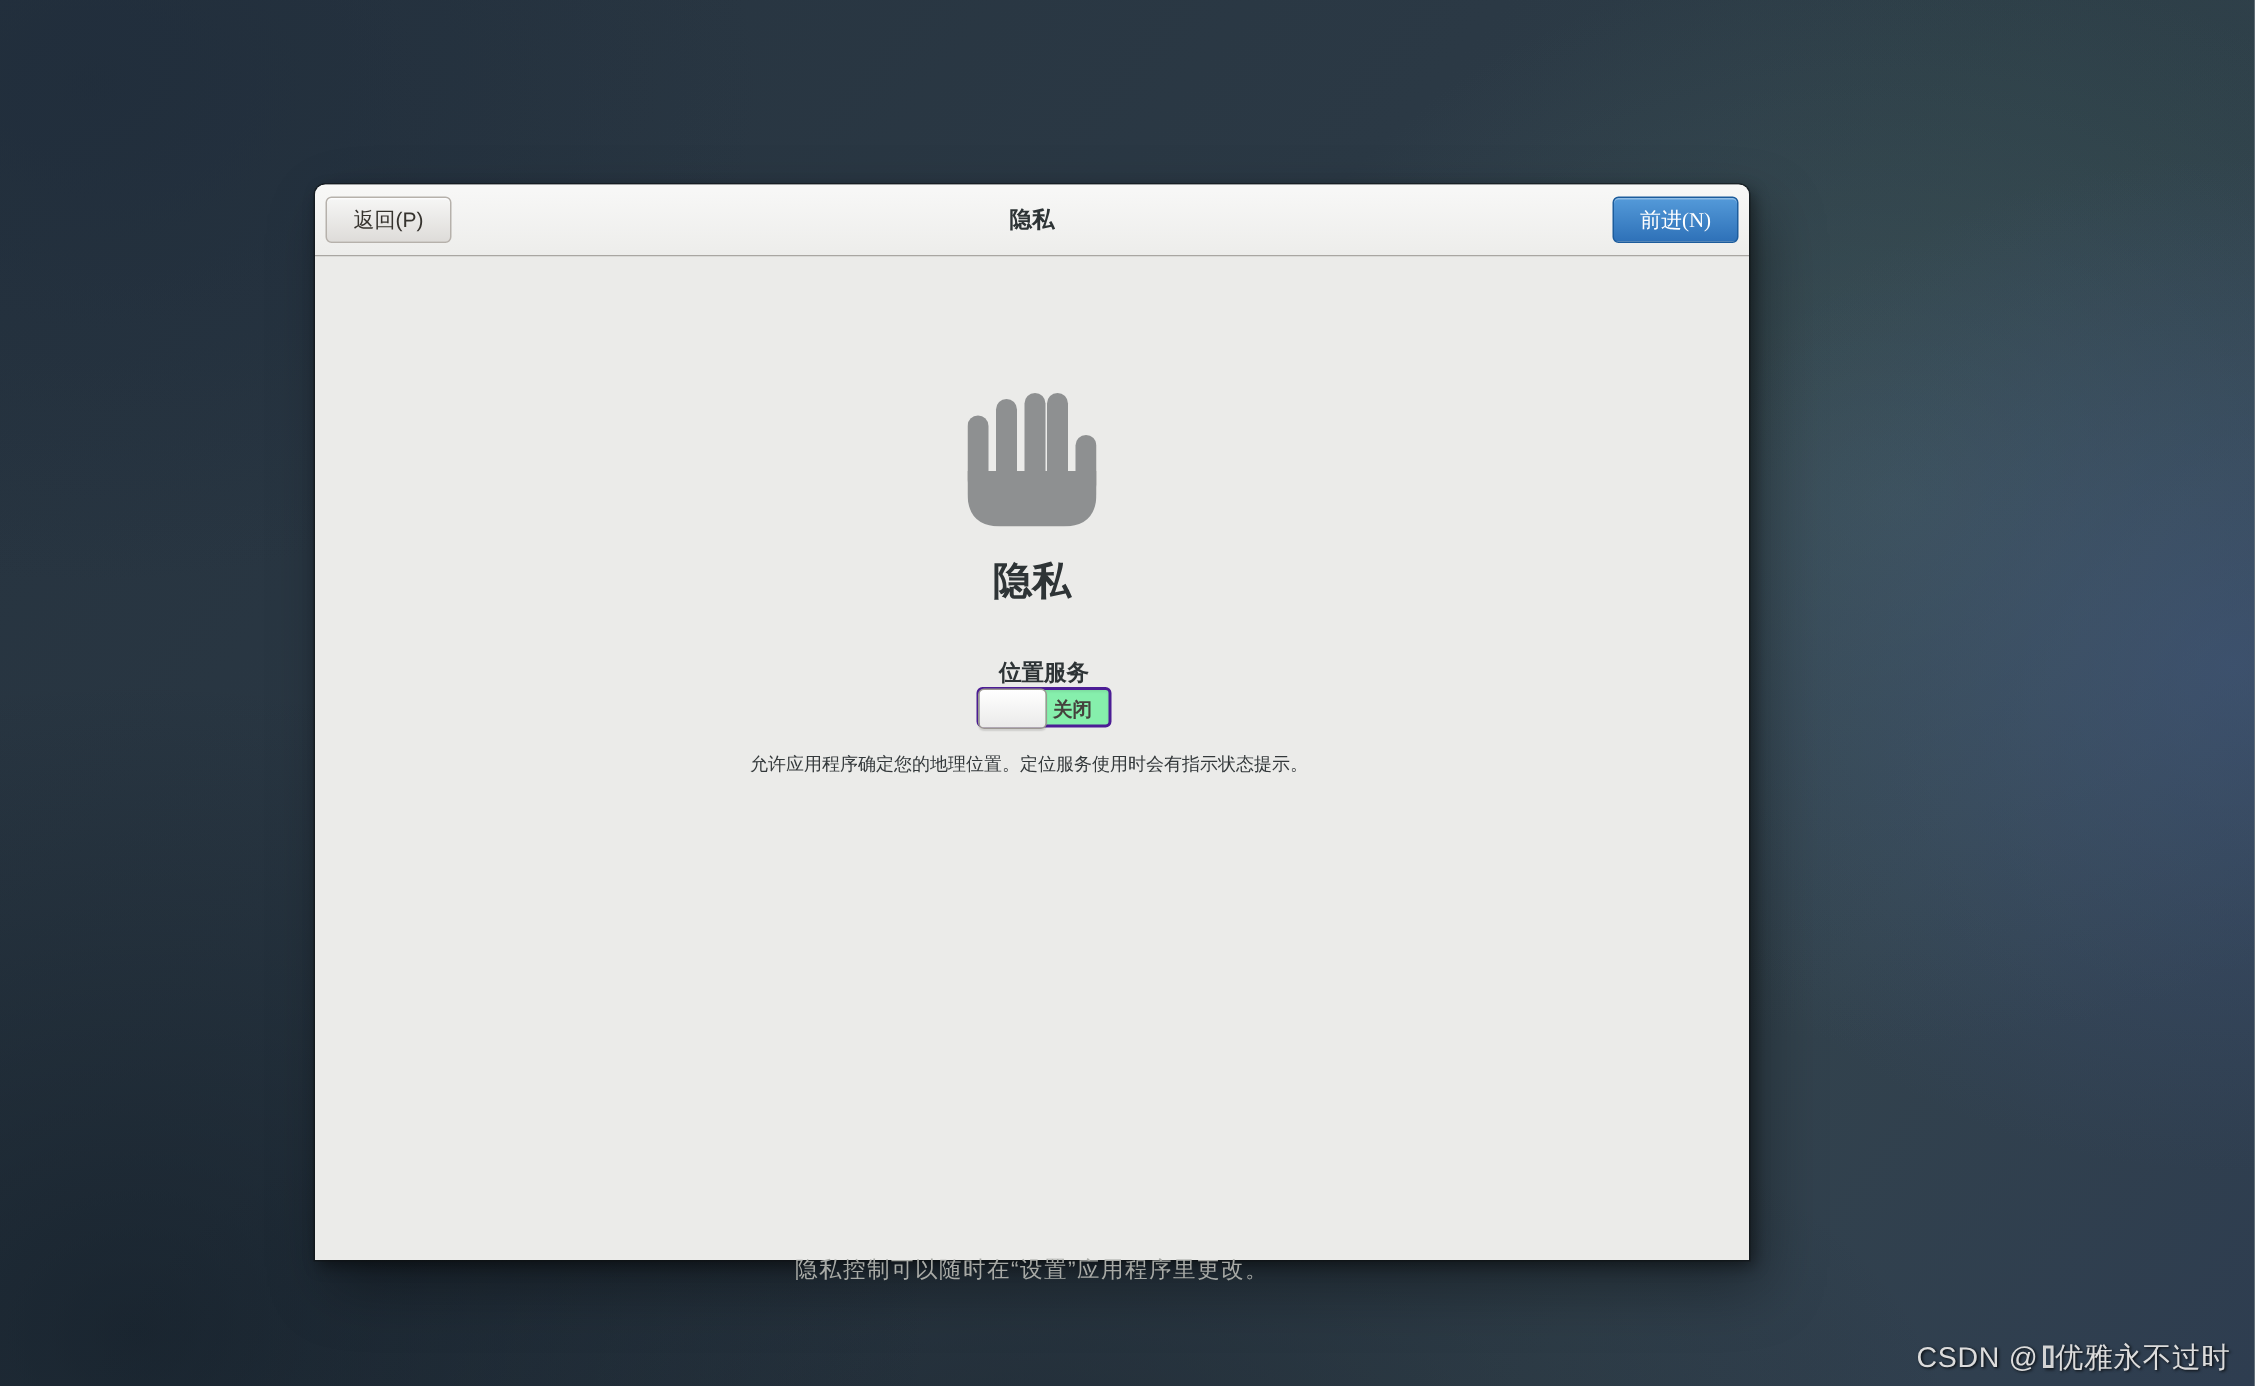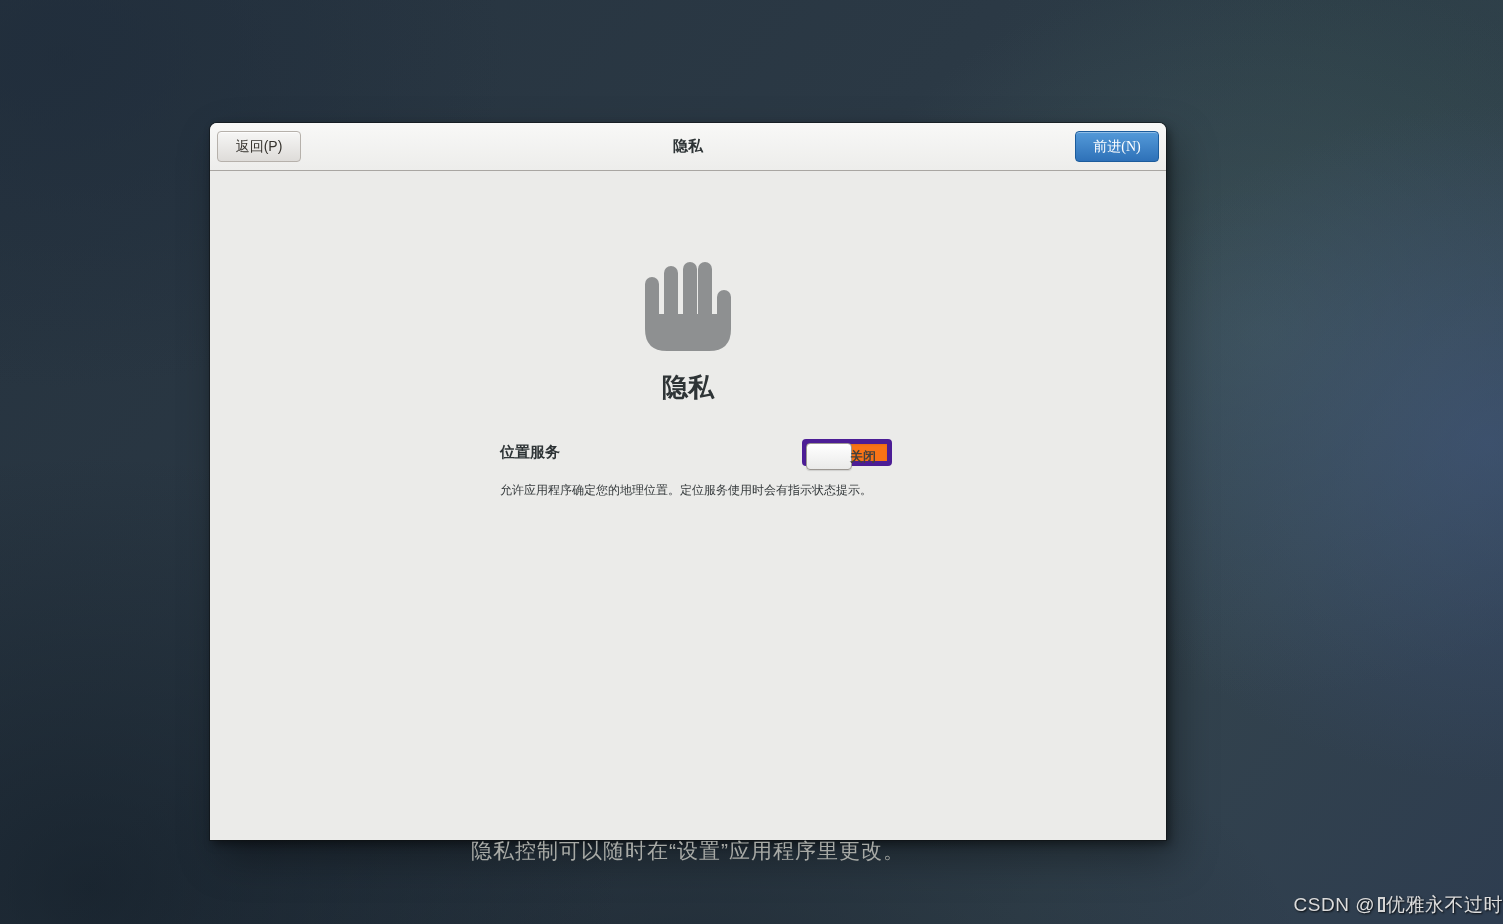--- a/index.html
+++ b/index.html
@@ -104,31 +104,32 @@
   .settings {
     position: absolute;
     left: 290px; top: 268px;
     width: 392px;
   }
   .row-head {
     display: flex;
     align-items: center;
     justify-content: space-between;
     margin-bottom: 11px;
+    flex-direction: column;
   }
   .row-label {
     font-size: 15px;
     font-weight: bold;
     color: #2e3436;
   }
   .switch {
     position: relative;
     width: 90px; height: 27px;
-    background: #f97316;
-    border: 5px solid #4c1d95;
+    background: #86efac;
+    border: 2px solid #4c1d95;
     border-radius: 4px;
     cursor: pointer;
     box-shadow: inset 0 1px 2px rgba(0,0,0,0.08);
   }
   .switch-knob {
     position: absolute;
     left: -1px; top: -1px;
     width: 46px; height: 27px;
     background: linear-gradient(#ffffff, #eaeae9);
     border: 1px solid #9c9792;
@@ -159,29 +160,29 @@
     color: #2a6cc4;
     text-decoration: none;
     border-bottom: 1px dotted #8fb1dd;
     cursor: pointer;
   }
 
   .footer-note {
     position: absolute;
     top: 666px; left: 0; right: 0;
     text-align: center;
-    font-size: 21px;
+    font-size: 15px;
     color: #a8aaa6;
     letter-spacing: 1px;
   }
 
   
   .watermark {
     position: absolute;
-    right: 0; bottom: 6px;
+    right: 16px; bottom: 6px;
     font-size: 19px;
     color: #dcdcdc;
     text-shadow: 1px 1px 2px rgba(0,0,0,0.85);
     letter-spacing: 0.5px;
   }
   .tofu-box {
     display: inline-block;
     width: 7px; height: 15px;
     border: 2px solid #d4d4d4;
     margin: 0 1px 0 3px;

